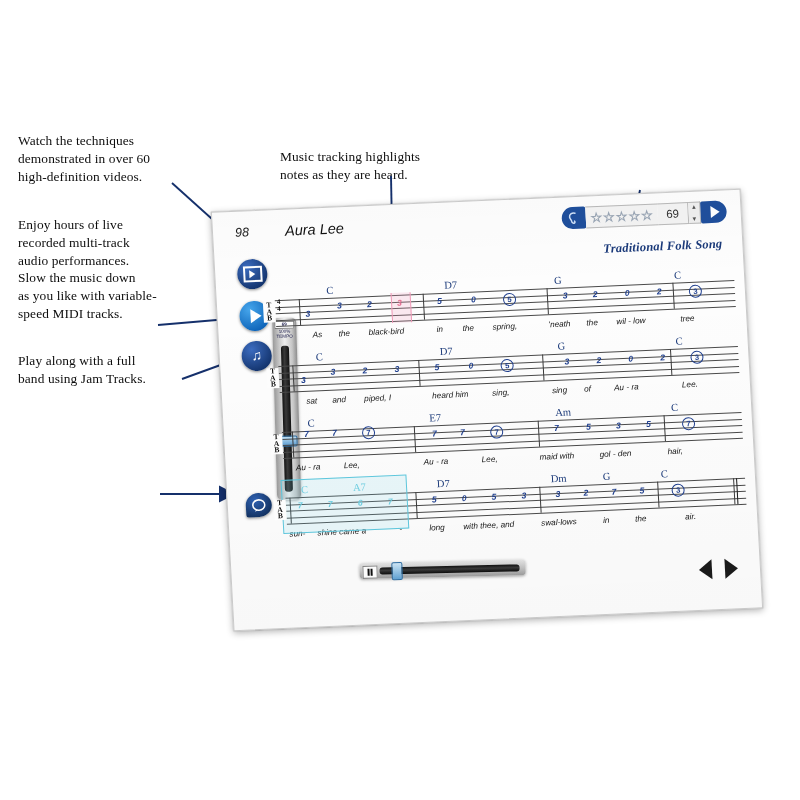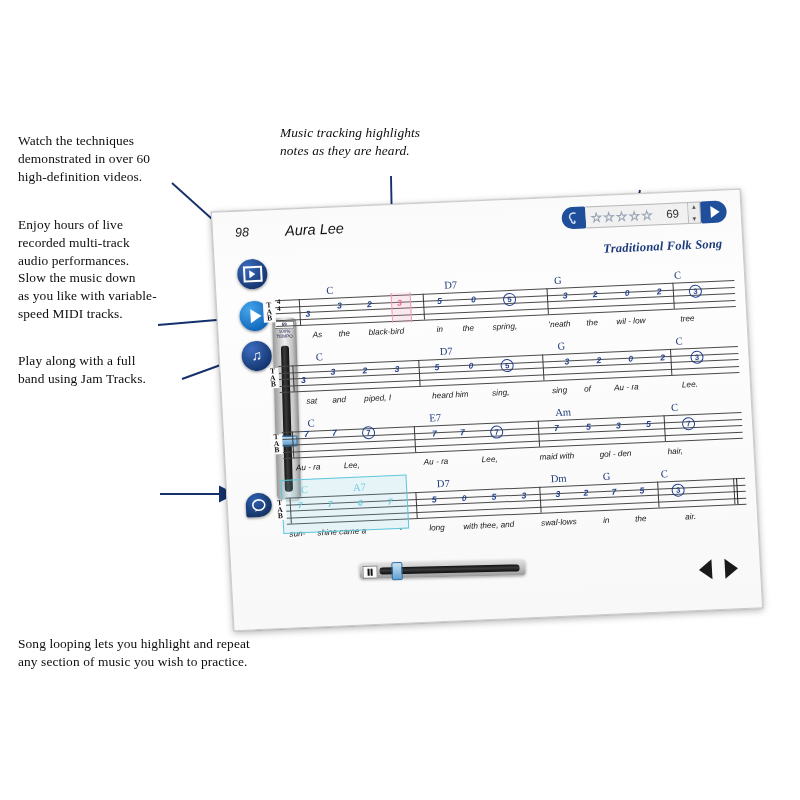--- a/index.html
+++ b/index.html
@@ -232,37 +232,35 @@
 </style>
 </head>
 <body>
 
 <div class="stage">
 
   <div class="callout" style="left:18px;top:132px;width:190px;">Watch the techniques
 demonstrated in over 60
 high-definition videos.</div>
 
-  <div class="callout" style="left:280px;top:124px;width:200px;font-style:italic;">Music tracking highlights
+  <div class="callout" style="left:280px;top:148px;width:200px;">Music tracking highlights
 notes as they are heard.</div>
 
 
   <div class="callout" style="left:18px;top:352px;width:190px;">Play along with a full
 band using Jam Tracks.</div>
 
   <div class="callout" style="left:18px;top:216px;width:182px;">Enjoy hours of live
 recorded multi-track
 audio performances.
 Slow the music down
 as you like with variable-
 speed MIDI tracks.</div>
 
 
-  <div class="callout" style="left:18px;top:635px;width:330px;">Song looping lets you highlight and repeat
-any section of music you wish to practice.</div>
 
   <svg class="arrows" viewBox="0 0 800 800">
     <defs>
       <marker id="ah" markerWidth="9" markerHeight="9" refX="7" refY="4.5" orient="auto">
         <path d="M0,0 L9,4.5 L0,9 z" fill="#15306b"></path>
       </marker>
     </defs>
 
     <path d="M172,183 L262,264" stroke="#15306b" stroke-width="1.9" fill="none" marker-end="url(#ah)"></path>
 

